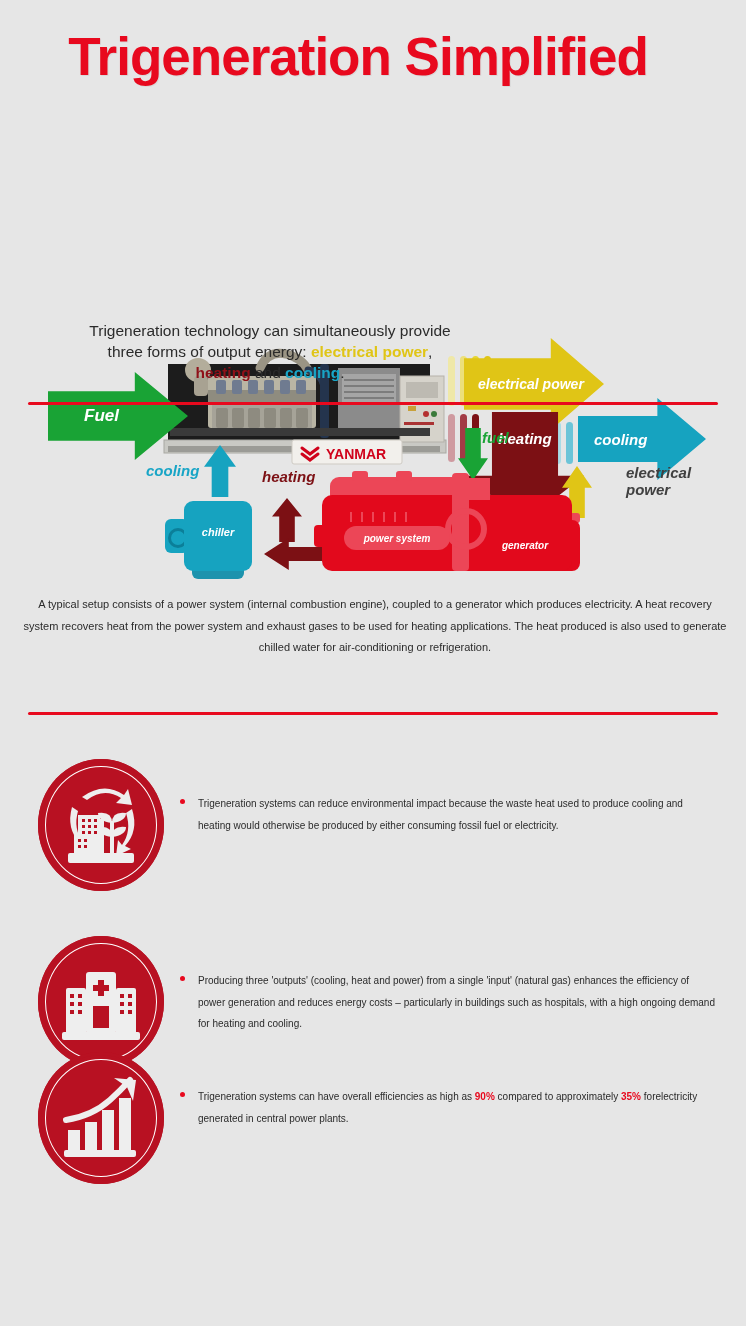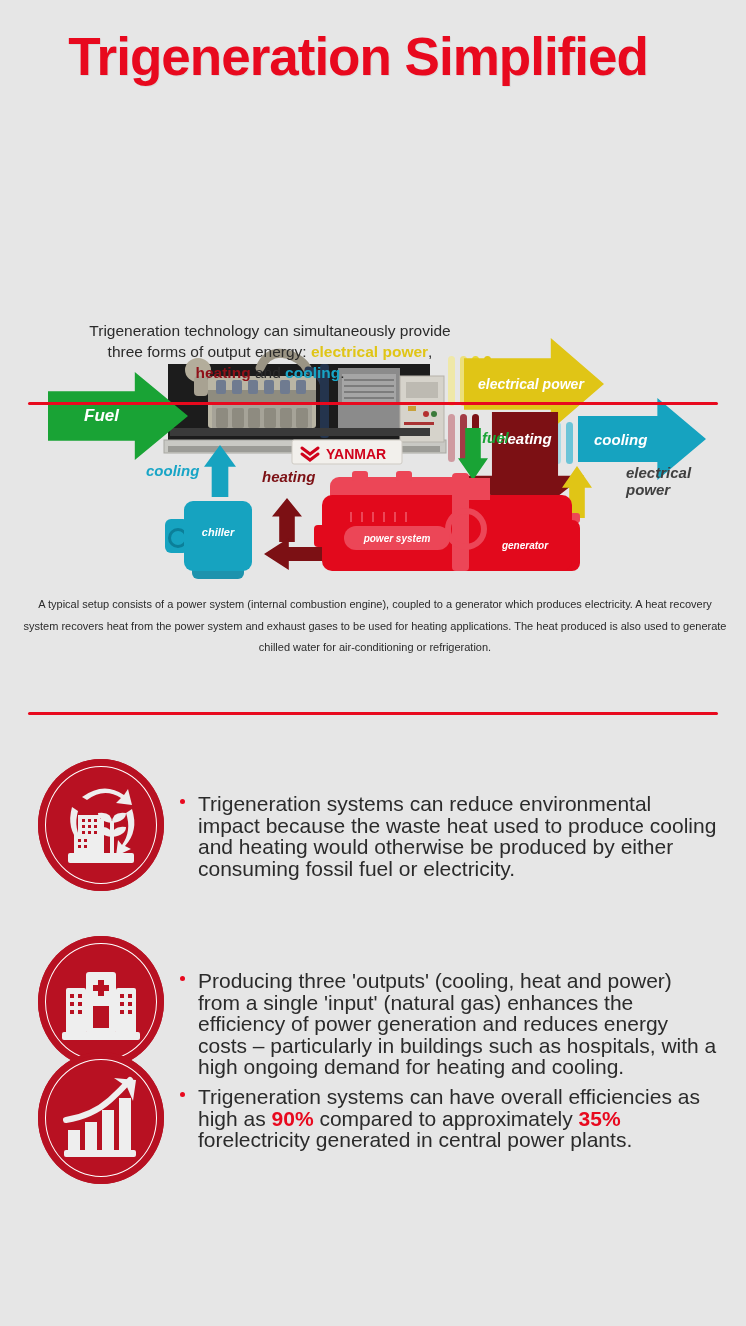--- a/index.html
+++ b/index.html
@@ -194,21 +194,21 @@
     box-shadow:inset 0 0 0 3px #b81122;
   }
   .circle::after{
     content:"";position:absolute;left:7px;top:7px;right:7px;bottom:7px;
     border:1.5px solid #ffffff;border-radius:50%;
   }
   .circle svg{position:absolute;left:0;top:0;width:126px;height:132px;}
 
   .btext{
     position:absolute;left:180px;top:38px;width:520px;
-    font-size:21px;line-height:21.5px;color:#2b2b2b;
+    font-size:10px;line-height:21.5px;color:#2b2b2b;
   }
   .bdot{
     position:absolute;left:180px;top:44px;width:5px;height:5px;
     border-radius:50%;background:#e8091e;
   }
   .btext{padding-left:18px;box-sizing:content-box;}
   .k-red{color:#e8091e;font-weight:bold;}
 </style>
 </head>
 <body>

